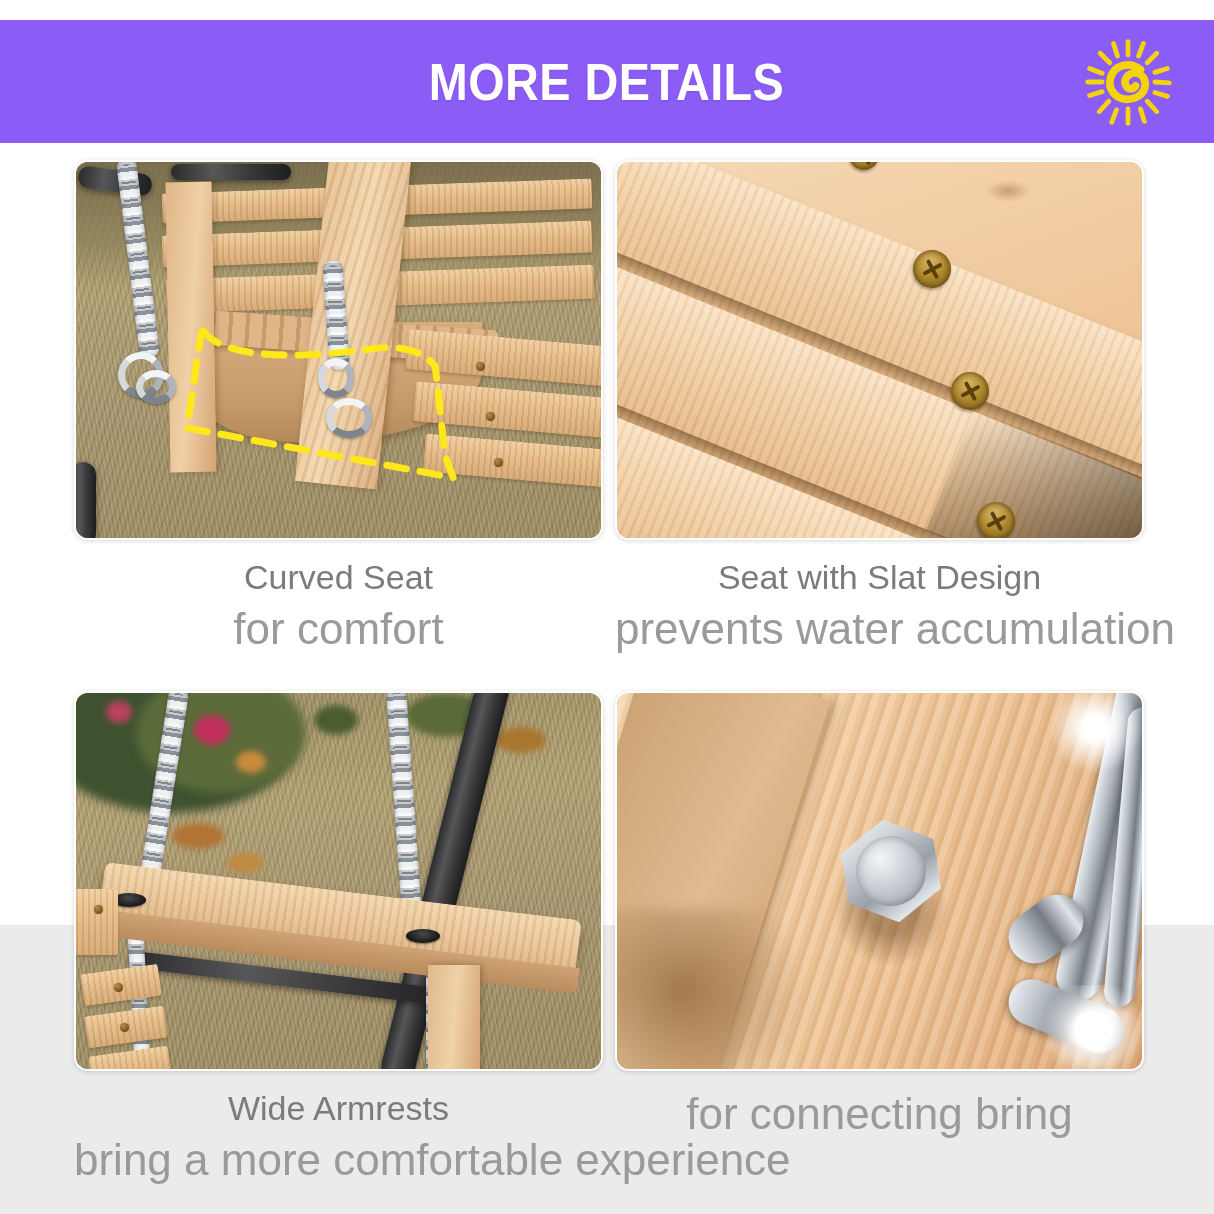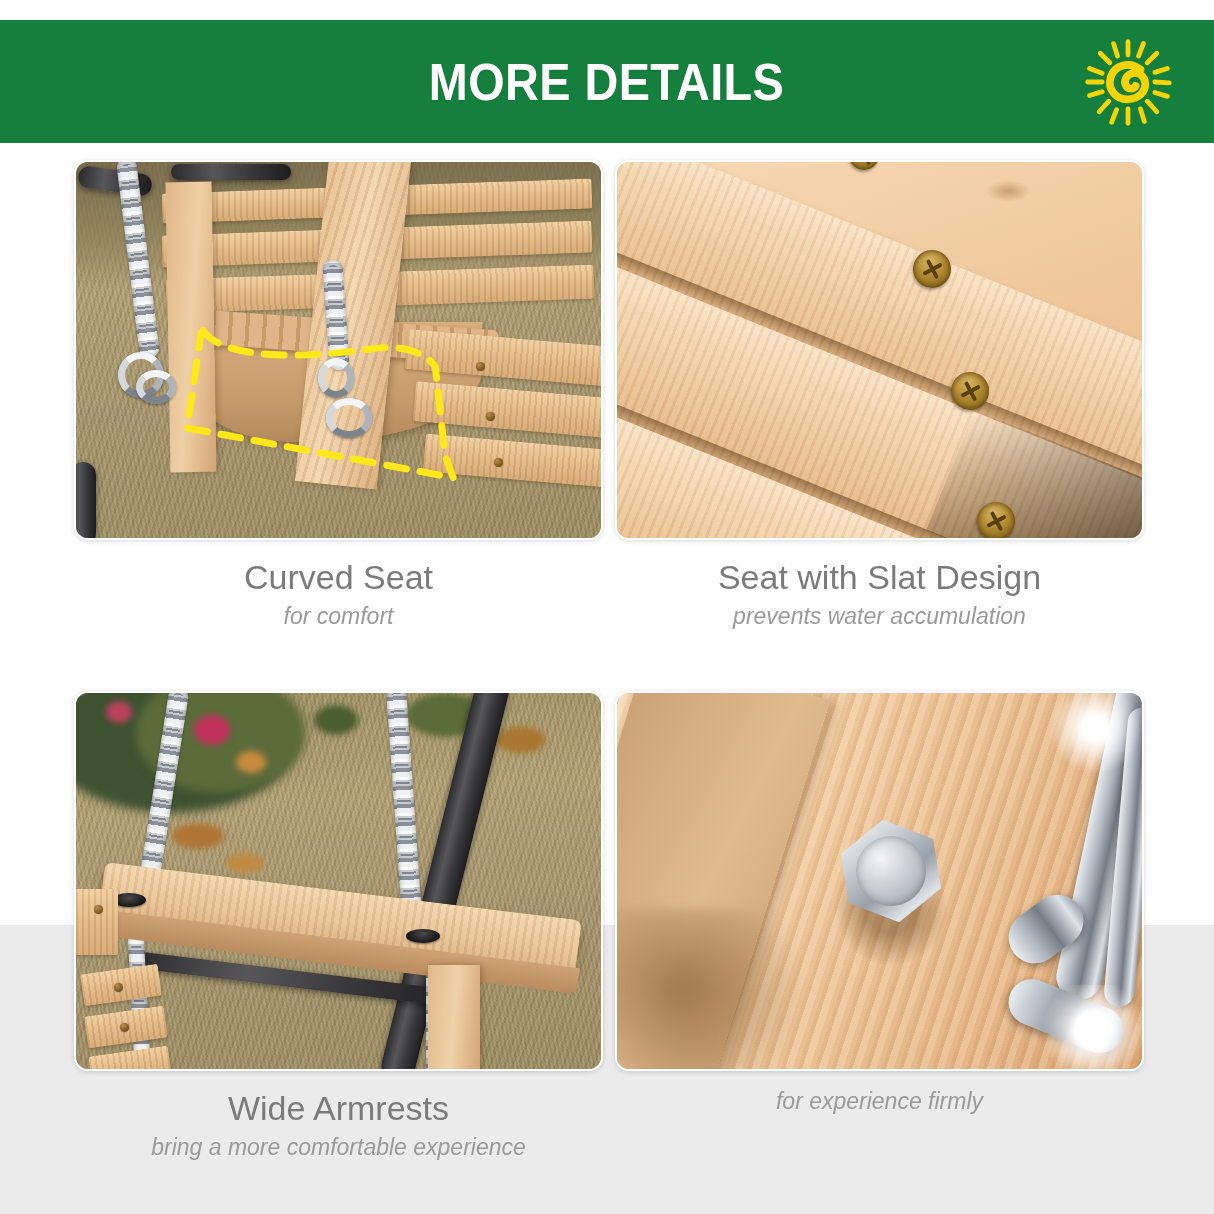--- a/index.html
+++ b/index.html
@@ -29,21 +29,21 @@
     background: #ebebeb;
   }
 
   
   .header {
     position: absolute;
     left: 0;
     top: 20px;
     width: 1214px;
     height: 123px;
-    background: #15803d;
+    background: #8b5cf6;
     display: flex;
     align-items: center;
     justify-content: center;
   }
   .header-title {
     color: #ffffff;
     font-size: 52px;
     font-weight: bold;
     letter-spacing: 0.5px;
     transform: scaleX(0.90);
@@ -96,24 +96,23 @@
   }
   .caption-title {
     display: block;
     font-size: 34px;
     color: #7b7b7b;
     white-space: nowrap;
   }
   .caption-sub {
     display: block;
     margin-top: 6px;
-    font-size: 23px;
+    font-size: 44px;
     color: #9a9a9a;
     white-space: nowrap;
-    font-style: italic;
   }
   .caption-wide .caption-title,
   .caption-wide .caption-sub { white-space: nowrap; }
 
   
   .scene { position: absolute; inset: 0; }
 
   
   .grass {
     position: absolute; inset: 0;
@@ -477,18 +476,18 @@
           <div class="hook-bar" style="right:56px; top:210px; width:80px; height:52px; transform:rotate(-36deg); border-radius:40px;"></div>
           <div class="hook-bar" style="right:16px; top:300px; width:120px; height:46px; transform:rotate(22deg);"></div>
 
           <div style="position:absolute; right:2px; top:-10px; width:90px; height:90px;
                       background:radial-gradient(circle,#ffffff 20%,rgba(255,255,255,0) 72%);"></div>
           <div style="position:absolute; right:-6px; bottom:-6px; width:110px; height:90px;
                       background:radial-gradient(circle,#ffffff 25%,rgba(255,255,255,0) 72%);"></div>
         </div>
       </div>
       <div class="caption">
-        <span class="caption-sub">for experience firmly</span>
+        <span class="caption-sub">for connecting bring</span>
       </div>
     </div>
 
   </div>
 </div>
 
 </body></html>

